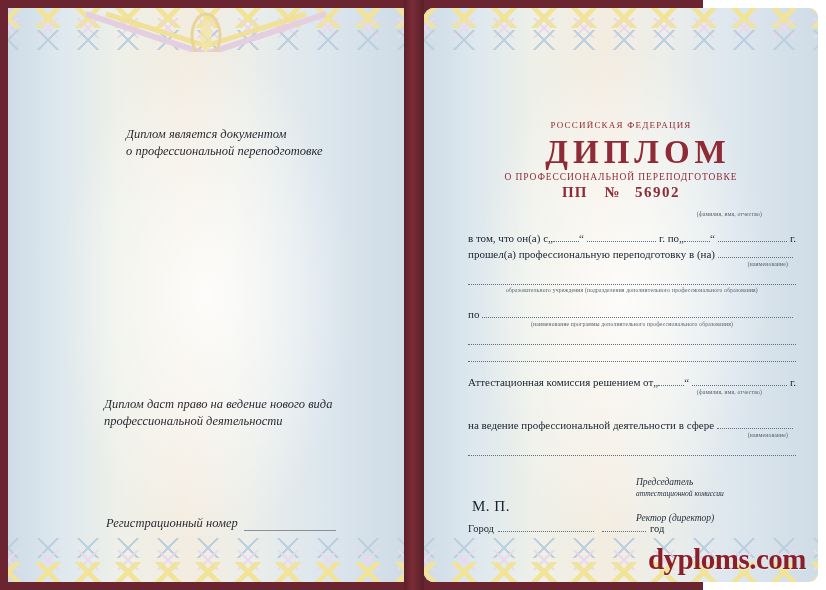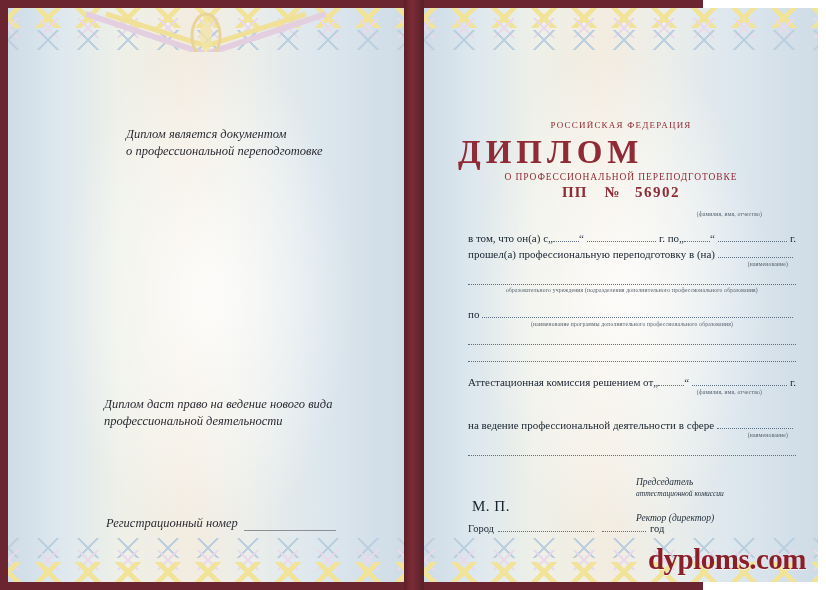--- a/index.html
+++ b/index.html
@@ -31,21 +31,21 @@
         #cfdce6 0%,
         #dce7ee 12%,
         #eef0e8 28%,
         #f3ece0 46%,
         #eceee9 60%,
         #dde7ee 78%,
         #cfdce6 100%);
     overflow: hidden;
   }
   .page.left  { left: 8px;  width: 396px; }
-  .page.right { left: 424px; width: 394px; }
+  .page.right { left: 424px; width: 394px; border-radius: 9px; }
 
   
   .band {
     position: absolute;
     left: 0; right: 0;
     height: 44px;
     overflow: hidden;
   }
   .band.top { top: 0; }
   .band.bottom { bottom: 0; }
@@ -115,20 +115,21 @@
     text-align: center;
     font-size: 9px;
     letter-spacing: 1.2px;
     color: #8f2b36;
     font-family: "Liberation Serif", serif;
   }
   .title {
     position: absolute;
     left: 0; right: 0;
     top: 126px;
+    text-align: center;
     font-size: 33px;
     letter-spacing: 5px;
     font-weight: bold;
     color: #8f2b36;
     font-family: "Liberation Serif", serif;
     padding-left: 34px;
   }
   .subtitle {
     position: absolute;
     left: 0; right: 0;

